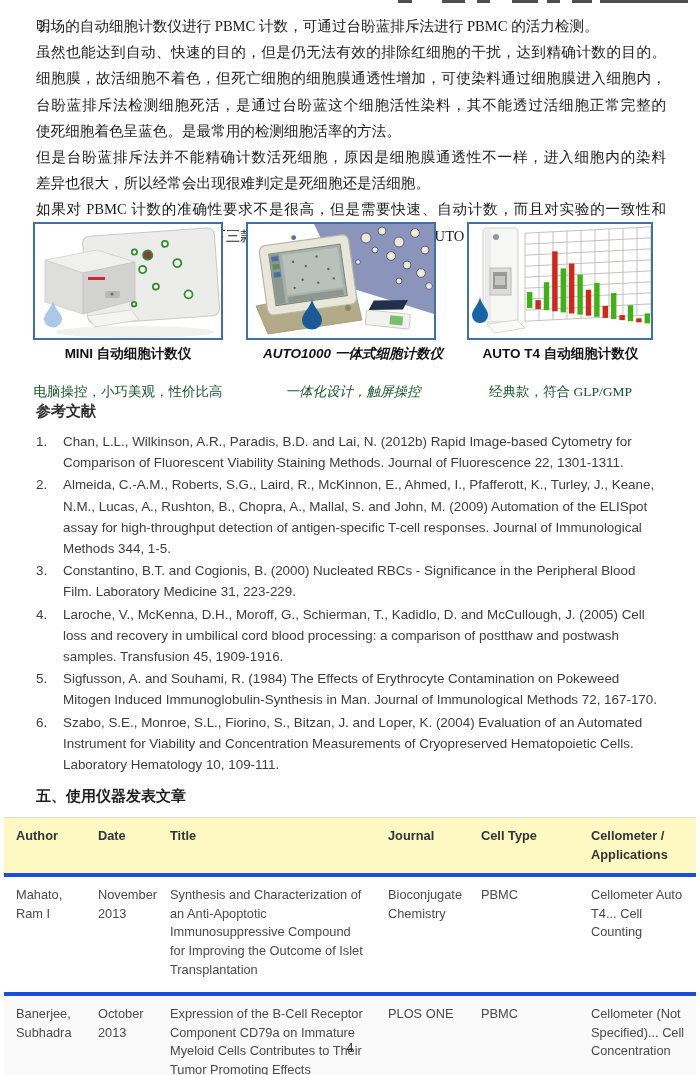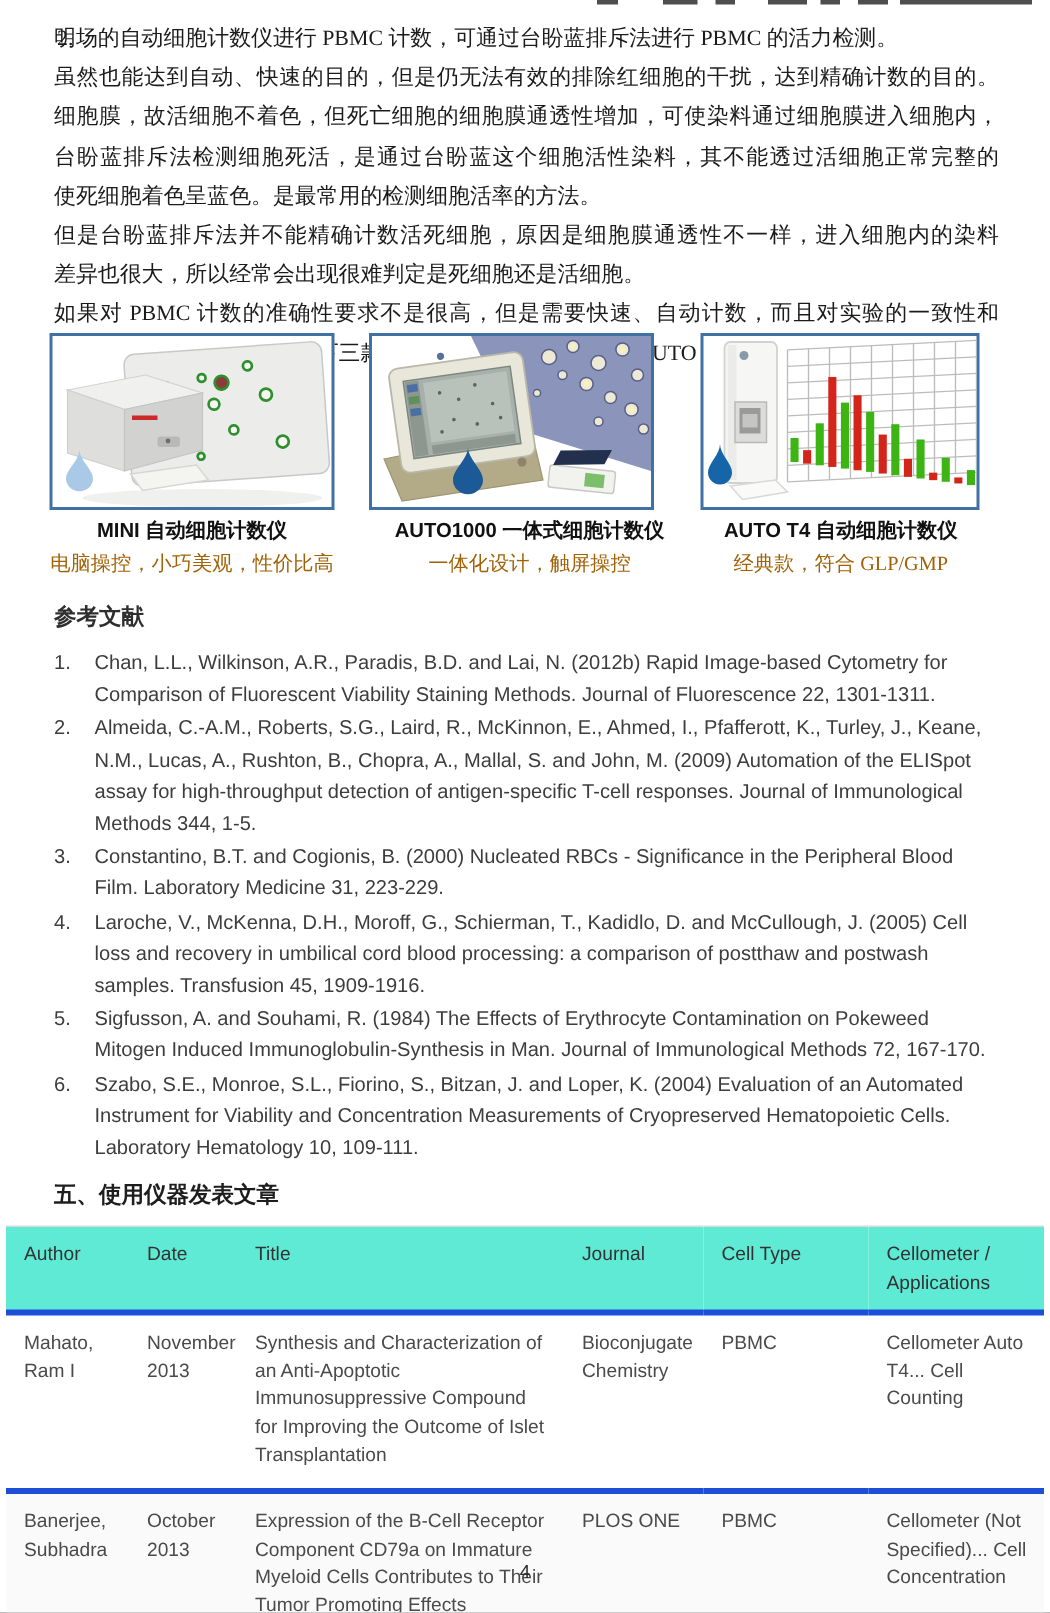--- a/index.html
+++ b/index.html
@@ -19,24 +19,24 @@
   .para .num { position:absolute; left:2px; top:0; line-height:26px; }
   .para .lines { }
   .para .line { line-height:26.2px; white-space:nowrap; }
   .para .line.fill { white-space:normal; text-align:justify; text-align-last:justify; }
 
   
   .figure { position:absolute; top:222px; }
   .figure .imgbox { border:2px solid #4170a4; background:#fff; overflow:hidden; }
   .figure .cap-title { text-align:center; margin-top:5px; font-size:13.5px; font-weight:bold;
                        color:#111; letter-spacing:0; }
-  .figure .cap-sub { text-align:center; margin-top:4px; font-size:13.5px;
-                     font-family:"Liberation Serif", serif; color:#a16207; }
+  .figure .cap-sub { text-align:center; margin-top:20px; font-size:13.5px;
+                     font-family:"Liberation Serif", serif; color:#14532d; }
   #fig1 { left:33px;  width:190px; }
-  #fig2 { left:246px; width:214px; }
+  #fig2 { left:246px; width:214px;font-style:italic; }
   #fig3 { left:467px; width:187px; }
   #fig1 .imgbox, #fig2 .imgbox { width:190px; height:118px; }
   #fig3 .imgbox { width:186px; height:118px; }
 
   
   .refs { position:absolute; top:402px; left:36px; width:631px; }
   .refs h3 { font-size:15px; color:#2e2e2e; font-weight:bold; margin-bottom:10px;
              font-family:"Liberation Sans", sans-serif; }
   .ref-item { display:flex; font-size:13.4px; color:#3d3d3d; line-height:21.2px; margin-bottom:1px; }
   .ref-item .rnum { width:27px; flex:0 0 27px; }
@@ -45,21 +45,21 @@
   
   .sec5-heading { position:absolute; top:787px; left:36px; font-size:15px; font-weight:bold;
                   color:#1d1d1d; font-family:Liberation Mono, monospace; }
 
   
   .pubtable { position:absolute; top:817px; left:4px; width:692px;
               border-collapse:collapse; table-layout:fixed;
               font-size:12.8px; color:#4a4a4a; }
   .pubtable th, .pubtable td { vertical-align:top; text-align:left; font-weight:normal;
               padding:9px 8px 13px 12px; line-height:18.6px; border-top:4px solid #1d4ed8; }
-  .pubtable thead th { background:#5eead4; font-weight:normal; color:#333;
+  .pubtable thead th { background:#fef9c3; font-weight:bold; color:#333;
               border-top:1px solid #d9d9d9; padding-bottom:9px; }
   .pubtable tbody tr.striped { background:#fafafa; }
 
   .page-number { position:absolute; top:1041px; left:0; width:700px; text-align:center;
                  font-size:12.5px; color:#2c2c2c; }
 </style>
 </head>
 <body>
 
 <div class="page">

